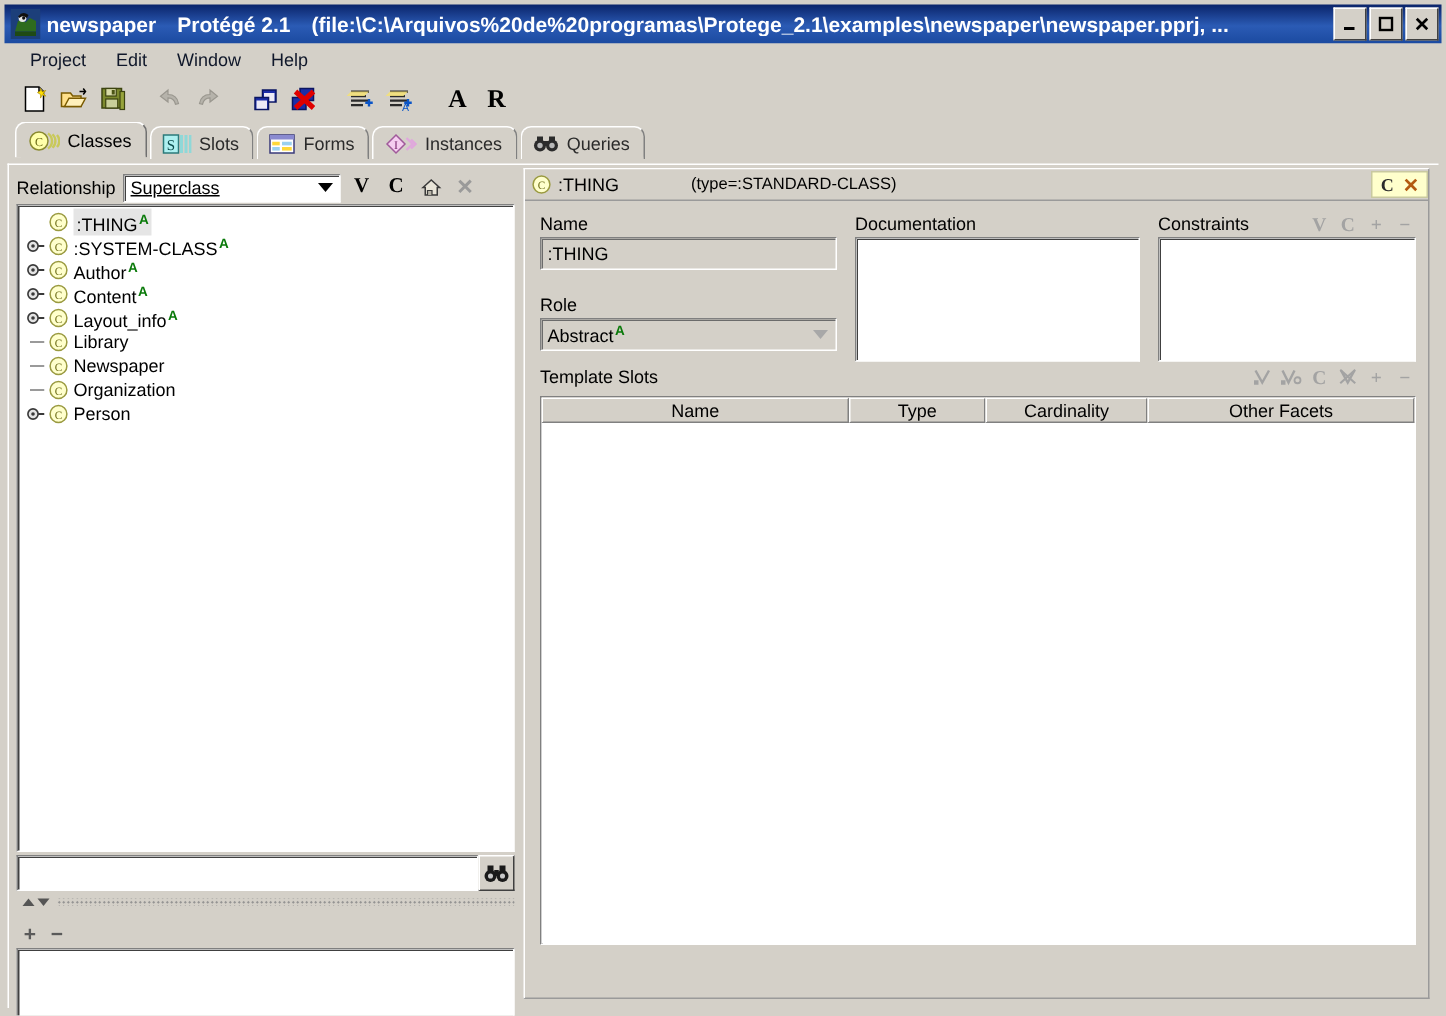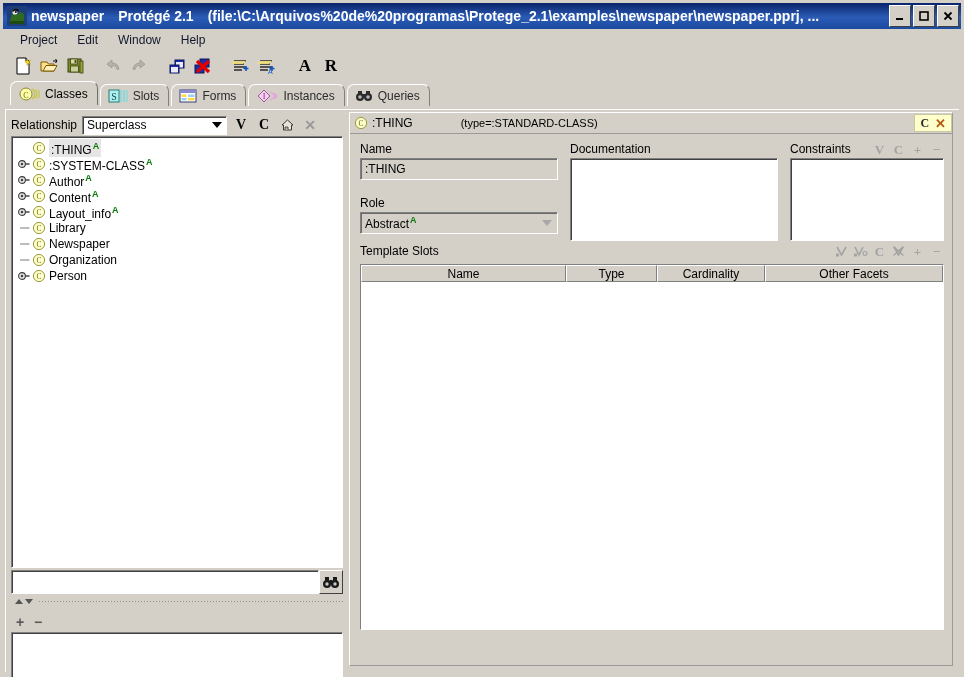--- a/index.html
+++ b/index.html
@@ -70,21 +70,21 @@
               border-top-color:#fff;border-left-color:#fff;}
 
   
   .rel-row{height:22px;display:flex;align-items:center;gap:5px;padding-top:2px;}
   .rel-label{font-size:12px;}
   .combo{
     height:19px;background:#fff;border:1px solid #808080;
     border-right-color:#fff;border-bottom-color:#fff;
     box-shadow:inset 1px 1px 0 #404040;
     display:flex;align-items:center;padding-left:4px;box-sizing:border-box;
-    font-size:12px;position:relative;
+    font-size:12px;position:relative;text-decoration:underline;
   }
   .combo .arrow{
     position:absolute;right:4px;top:50%;transform:translateY(-50%);
     width:0;height:0;border-left:5px solid transparent;border-right:5px solid transparent;
     border-top:6px solid #000;
   }
   .rel-combo{width:145px;}
   .icn-btn{width:18px;height:18px;display:flex;align-items:center;justify-content:center;
            font-size:14px;font-weight:bold;font-family:"Liberation Serif",serif;}
   .icn-btn.dim{color:#9a9a9a;}
@@ -143,21 +143,21 @@
   .ft-name{font-size:12px;}
   .ft-type{font-size:11px;color:#000;margin-left:10px;flex:1 1 auto;padding-left:34px;}
   .ft-btns{height:18px;background:#ffffcc;display:flex;align-items:center;gap:6px;
            padding:0 5px;border:1px solid #c9c9a0;box-sizing:border-box;}
   .ft-c{font-size:12px;font-weight:bold;color:#2b2b2b;font-family:"Liberation Serif",serif;}
   .ft-x{font-size:13px;font-weight:bold;color:#b35a10;font-family:"Liberation Serif",serif;line-height:1;}
 
   .form-area{position:absolute;left:0;right:0;top:21px;bottom:0;padding:6px 8px 8px 10px;box-sizing:border-box;}
   .row1{display:flex;gap:12px;}
   .col-name{width:198px;}
-  .col-doc{width:208px;}
+  .col-doc{width:190px;}
   .col-con{flex:1 1 auto;}
   .flabel{font-size:12px;height:18px;display:flex;align-items:center;}
   .flabel.with-btns{justify-content:space-between;}
   .btn-row{display:flex;gap:4px;align-items:center;}
   .gbtn{color:#a3a3a3;font-size:13px;font-weight:bold;font-family:"Liberation Serif",serif;
         width:15px;text-align:center;line-height:1;}
   .txt-disabled{
     height:22px;background:#d4d0c8;border:1px solid #808080;
     border-right-color:#fff;border-bottom-color:#fff;box-shadow:inset 1px 1px 0 #6b6b6b;
     display:flex;align-items:center;padding-left:4px;font-size:12px;box-sizing:border-box;

